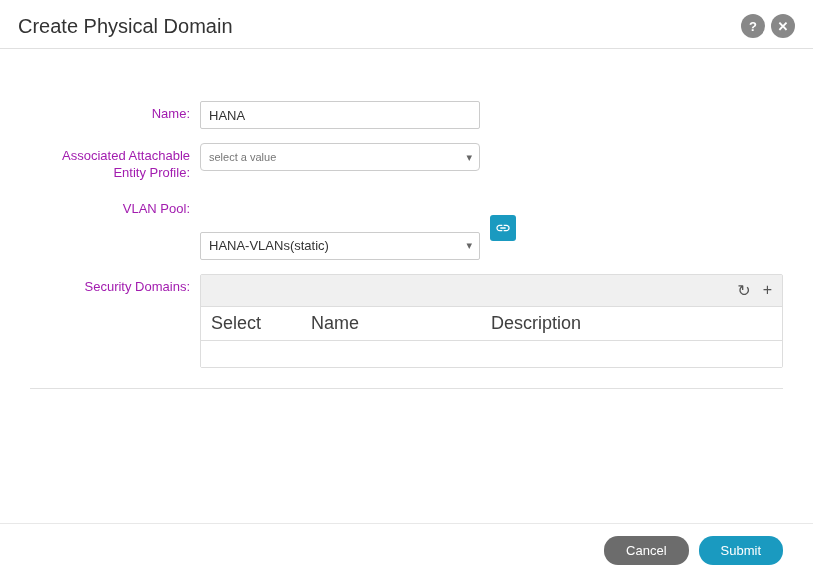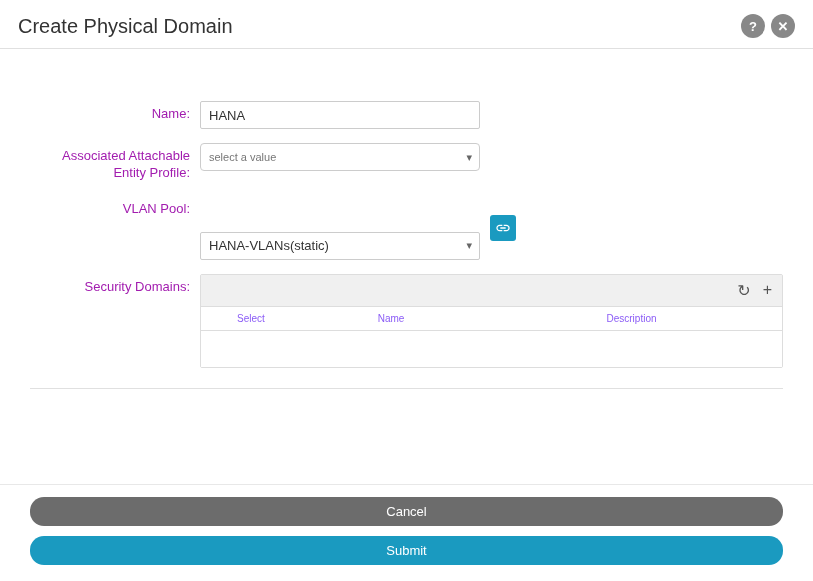--- a/index.html
+++ b/index.html
@@ -211,24 +211,24 @@
       justify-content: center;
       padding: 2px;
     }
 
     .security-table {
       width: 100%;
       border-collapse: collapse;
     }
 
     .security-table th {
-      text-align: center;
+      text-align: left;
       padding: 6px 10px;
-      font-size: 10px;
-      color: #8b5cf6;
+      font-size: 18px;
+      color: #404040;
       font-weight: normal;
       border-bottom: 1px solid #ddd;
       background: #fff;
     }
 
     .security-table-container {
       min-height: 60px;
       background: #fff;
     }
 
@@ -237,21 +237,20 @@
       border-top: 1px solid #e0e0e0;
       margin: 20px 0 10px 0;
     }
 
     .dialog-footer {
       padding: 12px 30px 16px 30px;
       display: flex;
       justify-content: flex-end;
       gap: 10px;
       border-top: 1px solid #e8e8e8;
-      flex-direction: column;
     }
 
     .btn-cancel {
       background: #6c6c6c;
       color: #fff;
       border: none;
       border-radius: 14px;
       padding: 7px 22px;
       font-size: 13px;
       cursor: pointer;

